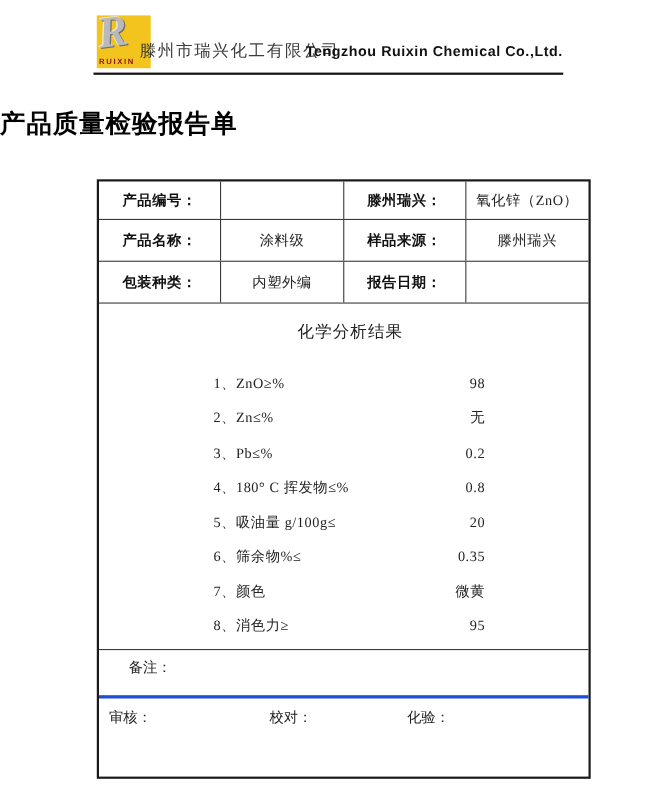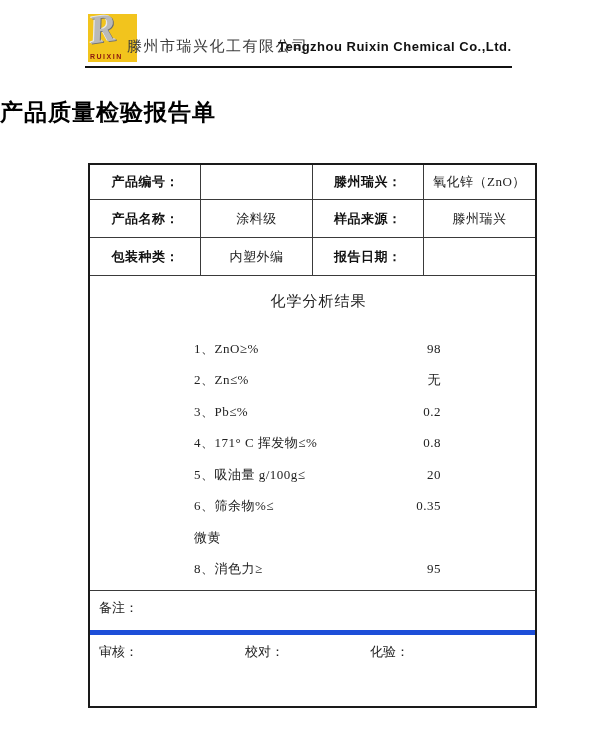--- a/index.html
+++ b/index.html
@@ -77,21 +77,21 @@
   .a-list { margin-top:22px; }
   .a-item {
     height:31.5px; display:flex; align-items:center;
     padding:0 94px 0 92px; font-size:13px; color:#222;
     font-family:"Liberation Serif", serif;
   }
   .a-item .a-label { flex:1; letter-spacing:0.5px; }
   .a-item .a-value { text-align:right; letter-spacing:0.5px; }
 
   
-  .remarks { height:44px; display:block; padding:7px 0 0 9px; border-bottom:5px solid #1d4ed8; }
+  .remarks { height:44px; display:block; padding:7px 0 0 27px; border-bottom:3px solid #1d4ed8; }
   .remarks .lab-serif { font-size:13px; color:#222; font-family:"Liberation Serif", serif; }
   .signatures { height:33px; position:relative; }
   .sig {
     position:absolute; top:50%; transform:translateY(-50%);
     font-size:13px; color:#222; font-family:"Liberation Serif", serif;
   }
   .sig1 { left:9px; } .sig2 { left:155px; } .sig3 { left:280px; }
 </style>
 </head>
 <body>
@@ -141,32 +141,33 @@
         </div>
         <div class="a-item">
           <span class="a-label">2、Zn≤%</span>
           <span class="a-value">无</span>
         </div>
         <div class="a-item">
           <span class="a-label">3、Pb≤%</span>
           <span class="a-value">0.2</span>
         </div>
         <div class="a-item">
-          <span class="a-label">4、171° C 挥发物≤%</span>
+          <span class="a-label">4、180° C 挥发物≤%</span>
           <span class="a-value">0.8</span>
         </div>
         <div class="a-item">
           <span class="a-label">5、吸油量 g/100g≤</span>
           <span class="a-value">20</span>
         </div>
         <div class="a-item">
           <span class="a-label">6、筛余物%≤</span>
           <span class="a-value">0.35</span>
         </div>
         <div class="a-item">
+          <span class="a-label">7、颜色</span>
           <span class="a-value">微黄</span>
         </div>
         <div class="a-item">
           <span class="a-label">8、消色力≥</span>
           <span class="a-value">95</span>
         </div>
       </div>
     </div>
 
     <div class="remarks">

